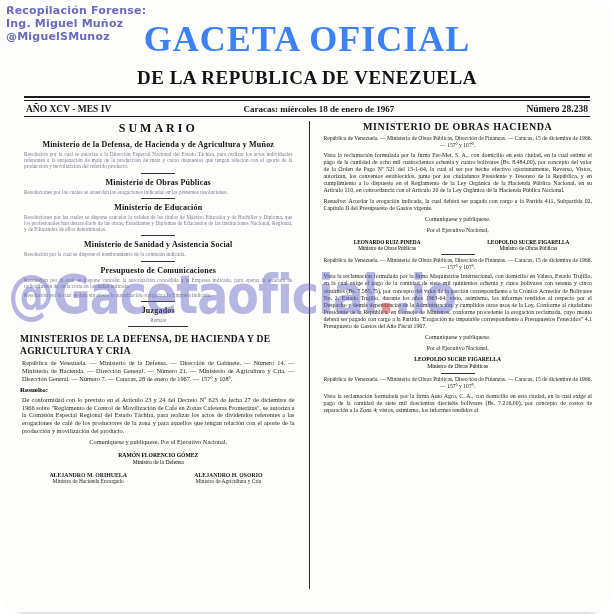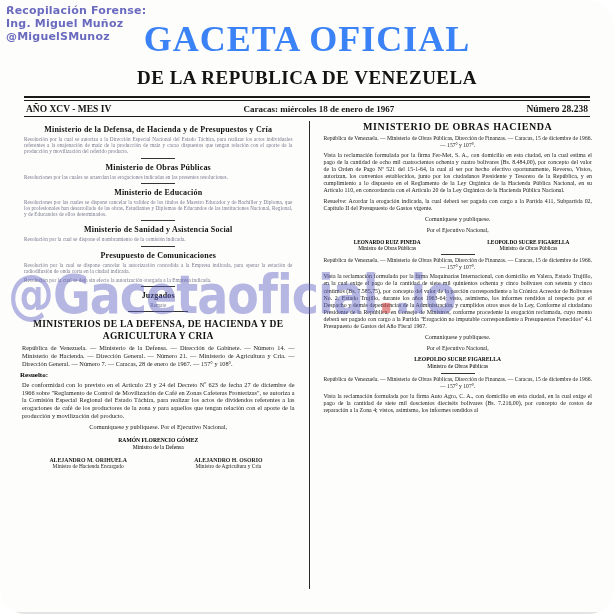--- a/index.html
+++ b/index.html
@@ -167,21 +167,21 @@
     margin: 2px auto;
   }
   .blurred {
     color: #4a4a6a;
     filter: blur(0.4px);
     opacity: 0.75;
   }
 
   
   .block-head {
-    text-align: center;
+    text-align: left;
     font-size: 9.5px;
     font-weight: bold;
     line-height: 12px;
     color: #111;
     margin: 6px 0 2px 0;
     letter-spacing: 0.3px;
   }
   .body-text {
     font-size: 6.3px;
     line-height: 7.6px;
@@ -301,23 +301,24 @@
       <span class="mid">Caracas: miércoles 18 de enero de 1967</span>
       <span>Número 28.238</span>
     </div>
     <div class="rule thin"></div>
   </div>
 
   <div class="columns">
 
     <div class="col col-left">
 
+      <div class="sumario-head">SUMARIO</div>
 
       <div class="ministry-head">Ministerio de la Defensa, de Hacienda
-y de Presupuestos y Cría</div>
+y de Agricultura y Muñoz</div>
       <div class="micro blurred">Resolución por la cual se autoriza a la Dirección Especial Nacional del Estado Táchira, para realizar los actos individuales referentes a la enajenación de maíz de la producción de maíz y cacao dispuestos que tengan relación con el aporte de la producción y movilización del referido producto.</div>
       <div class="hr-tiny"></div>
 
       <div class="ministry-head">Ministerio de Obras Públicas</div>
       <div class="micro blurred">Resoluciones por las cuales se acuerdan las erogaciones indicadas en las presentes resoluciones.</div>
       <div class="hr-tiny"></div>
 
       <div class="ministry-head">Ministerio de Educación</div>
       <div class="micro blurred">Resoluciones por las cuales se dispone cancelar la validez de los títulos de Maestro Educador y de Bachiller y Diploma, que los profesionales han desarrollado de las obras, Estudiantes y Diplomas de Educandos de las instituciones Nacional, Regional, y de Educandos de ellos determinados.</div>
       <div class="hr-tiny"></div>

